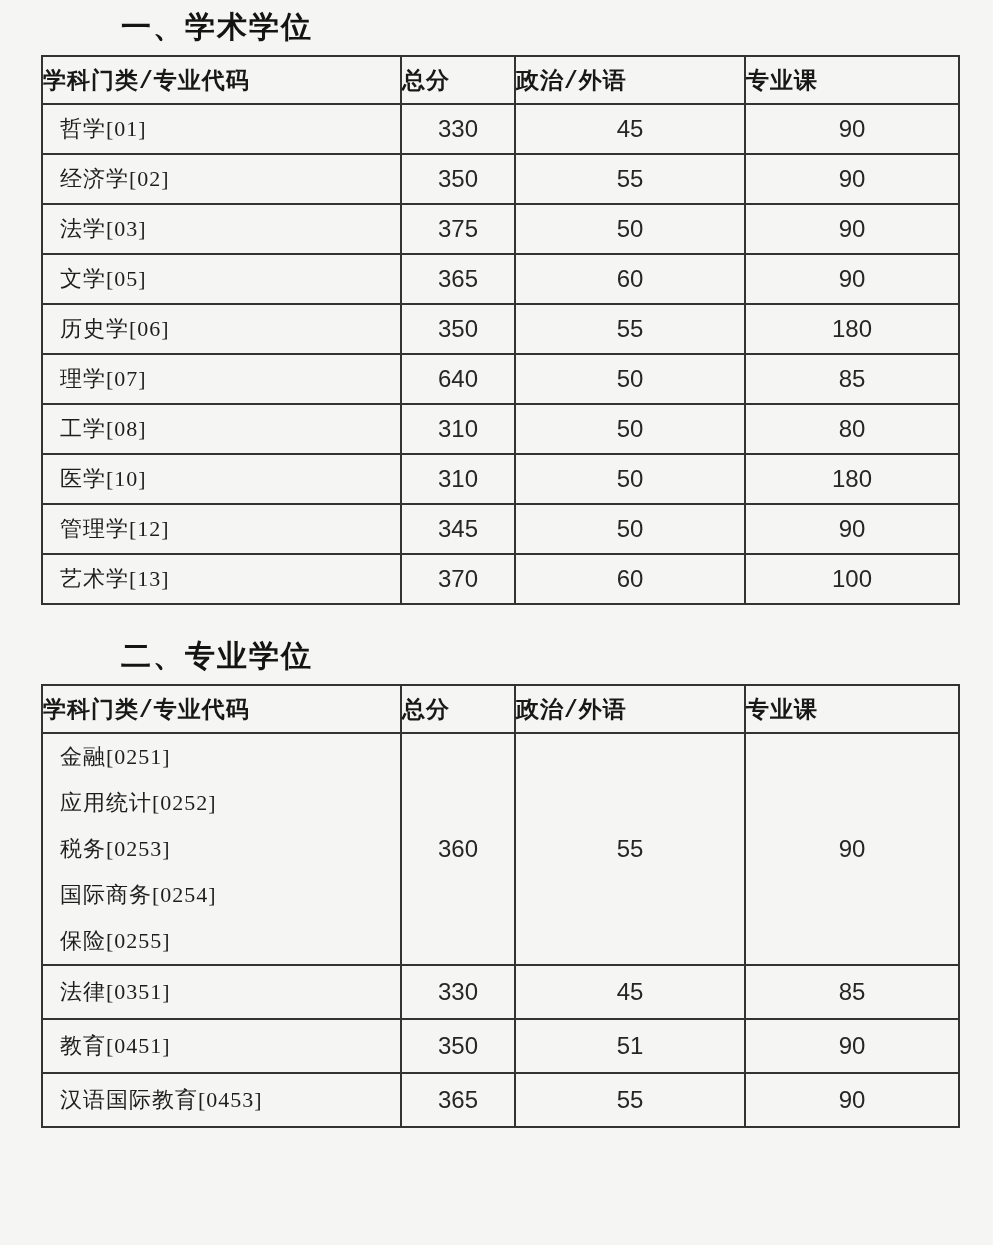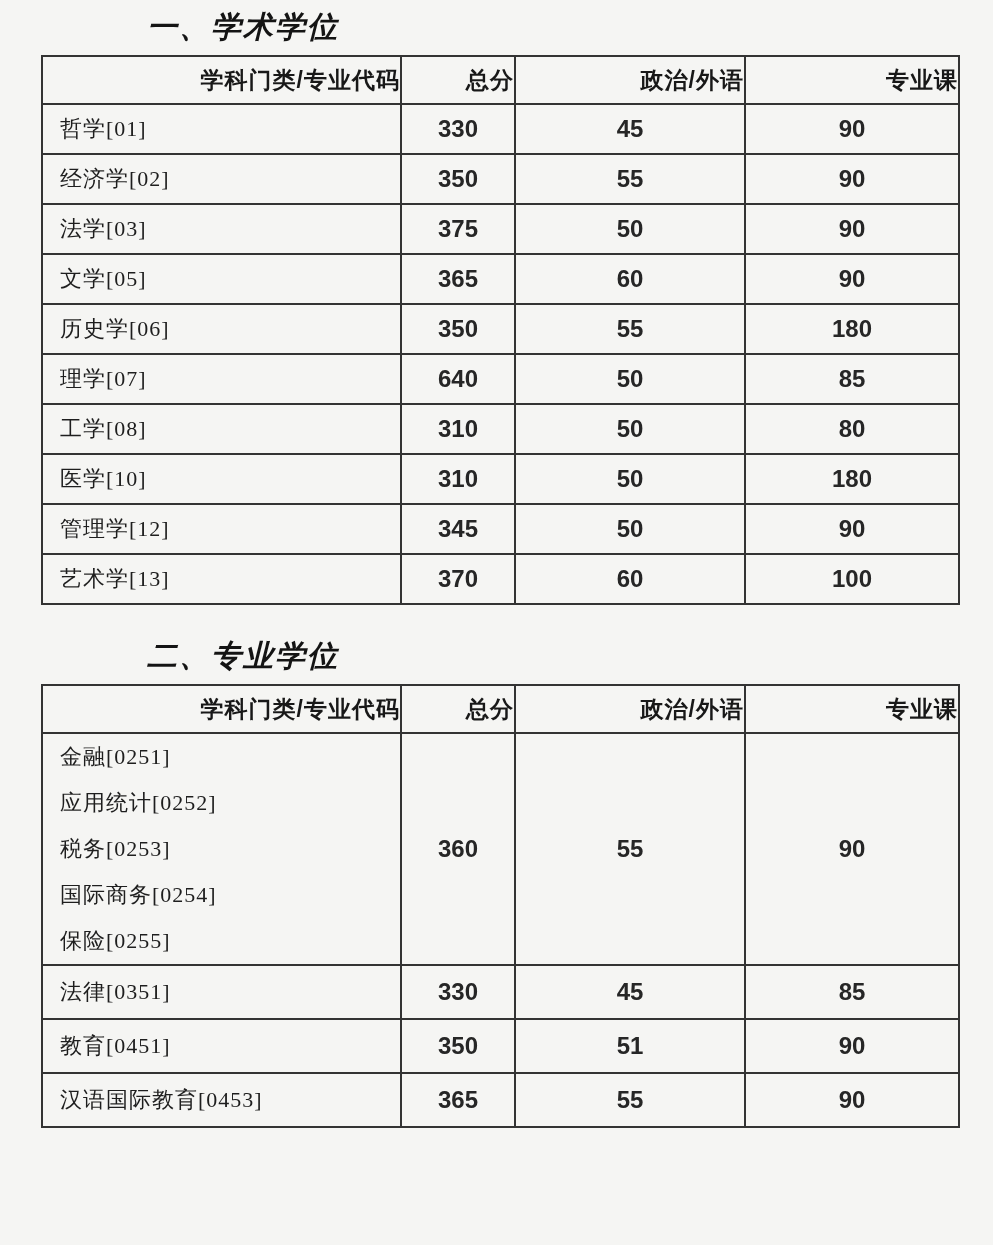--- a/index.html
+++ b/index.html
@@ -16,71 +16,70 @@
     overflow:hidden;
   }
   .doc{
     box-sizing:border-box;
     width:993px;
     padding:8px 35px 0 41px;
   }
   .score-section{margin:0;}
   .score-section + .score-section{margin-top:32px;}
   .section-title{
-    margin:0 0 9px 106px;
+    margin:0 0 9px 80px;
     font-family:"Liberation Sans", sans-serif;
     font-weight:700;
     font-size:30px;
     line-height:38px;
     letter-spacing:2px;
     color:#141414;
-    font-style:italic;
   }
   table.score-table{
     width:917px;
     table-layout:fixed;
     border-collapse:collapse;
     background:transparent;
   }
   col.c1{width:359px;}
   col.c2{width:114px;}
   col.c3{width:230px;}
   col.c4{width:214px;}
   .score-table th,
   .score-table td{
     border:2px solid var(--border);
     padding:0;
     vertical-align:middle;
   }
   .score-table th{
     height:46px;
-    font-family:Liberation Sans, sans-serif;
+    font-family:Liberation Mono, monospace;
     font-weight:700;
     font-size:23px;
     letter-spacing:1px;
-    text-align:right;
+    text-align:left;
     color:#181818;
   }
   .score-table td{height:48px;}
   .section-professional .score-table td{height:52px;}
   .subject-cell{
     text-align:left;
     padding:2px 6px 2px 24px;
     font-size:22px;
     letter-spacing:1px;
   }
   .subject-line{
     line-height:46px;
     white-space:nowrap;
     margin-left:17px;
   }
   .num-cell{
     text-align:center;
     font-family:"Liberation Sans", sans-serif;
-    font-weight:700;
+    font-weight:400;
     font-size:24px;
     color:#262626;
   }
 </style>
 </head>
 <body>
 
 <div class="doc">
   <div id="sections">
   <section class="score-section">

